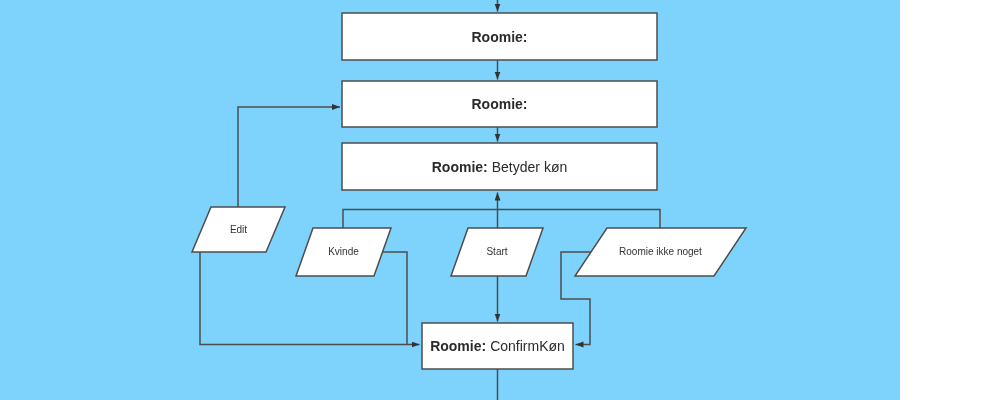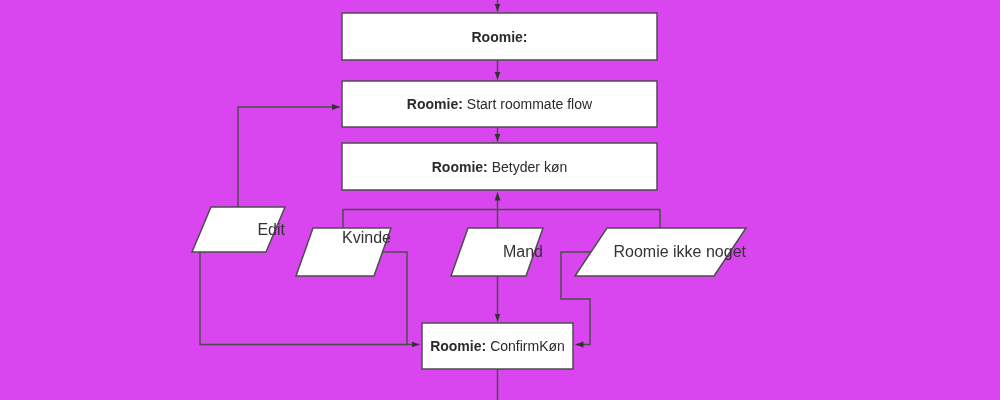--- a/index.html
+++ b/index.html
@@ -1,38 +1,38 @@
 <!DOCTYPE html>
 <html><head>
 <meta charset="utf-8">
 <style>
   html, body { margin: 0; padding: 0; background: #ffffff; }
   .canvas {
     position: relative;
-    width: 1000px;
+    width: 900px;
     height: 400px;
-    background: #d946ef;
+    background: #7dd3fc;
     overflow: hidden;
     font-family: "Liberation Sans", sans-serif;
   }
   .canvas svg { position: absolute; left: 0; top: 0; }
   .label {
     position: absolute;
     display: flex;
     align-items: center;
     justify-content: center;
     gap: 4px;
     color: #2b2b2b;
     font-size: 14px;
     line-height: 1;
     white-space: nowrap;
     pointer-events: none;
   }
   .label .prefix { font-weight: bold; }
-  .label.io { font-size: 16px; color: #333333; justify-content: flex-end; }
+  .label.io { font-size: 10px; color: #333333; }
 </style>
 </head>
 <body>
 
 <div class="canvas">
 
   <svg width="1000" height="400" viewBox="0 0 1000 400">
     <defs>
       <marker id="ah" markerWidth="10" markerHeight="8" refX="8" refY="3" orient="auto" markerUnits="userSpaceOnUse">
         <path d="M0,0 L8,3 L0,6 Z" fill="#333333"></path>
@@ -76,42 +76,41 @@
       <polygon points="607,228 746,228 714,276 575,276"></polygon>
     </g>
   </svg>
 
   <div class="label" style="left:342px; top:13px; width:315px; height:47px;">
     <span class="prefix">Roomie:</span>
   </div>
 
   <div class="label" style="left:342px; top:81px; width:315px; height:46px;">
     <span class="prefix">Roomie:</span>
-    <span class="rest">Start roommate flow</span>
   </div>
 
   <div class="label" style="left:342px; top:143px; width:315px; height:47px;">
     <span class="prefix">Roomie:</span>
     <span class="rest">Betyder køn</span>
   </div>
 
   <div class="label" style="left:422px; top:323px; width:151px; height:46px;">
     <span class="prefix">Roomie:</span>
     <span class="rest">ConfirmKøn</span>
   </div>
 
   <div class="label io" style="left:192px; top:207px; width:93px; height:45px;">
     <span>Edit</span>
   </div>
 
-  <div class="label io" style="left:296px; top:214px; width:95px; height:48px;">
+  <div class="label io" style="left:296px; top:228px; width:95px; height:48px;">
     <span>Kvinde</span>
   </div>
 
   <div class="label io" style="left:451px; top:228px; width:92px; height:48px;">
-    <span>Mand</span>
+    <span>Start</span>
   </div>
 
   <div class="label io" style="left:575px; top:228px; width:171px; height:48px;">
     <span>Roomie ikke noget</span>
   </div>
 
 </div>
 
 </body></html>

